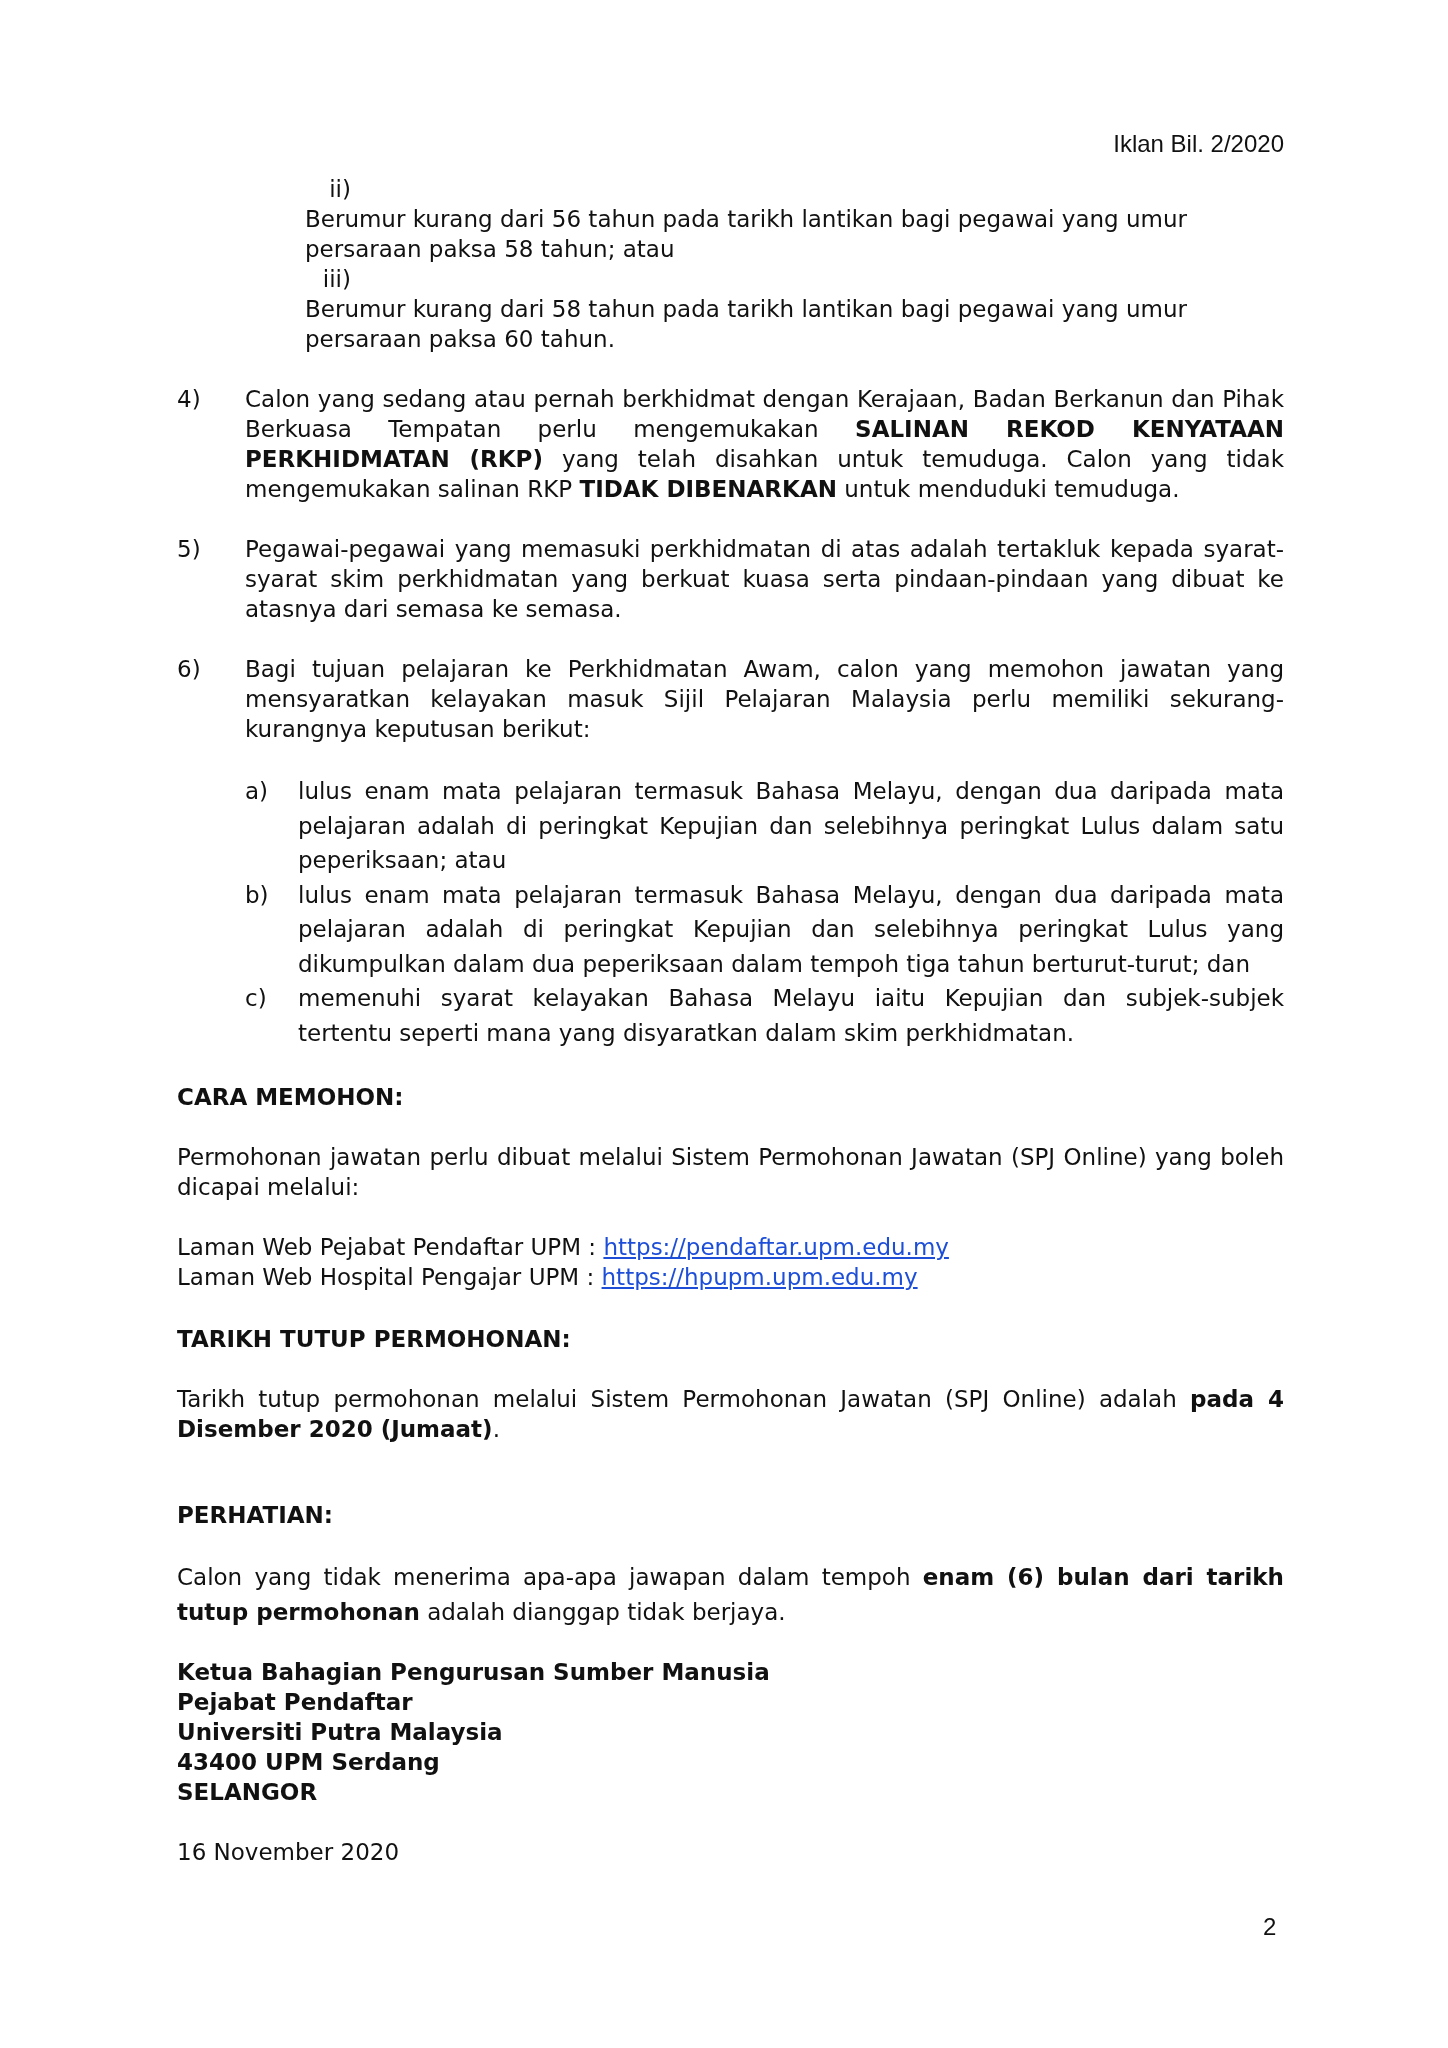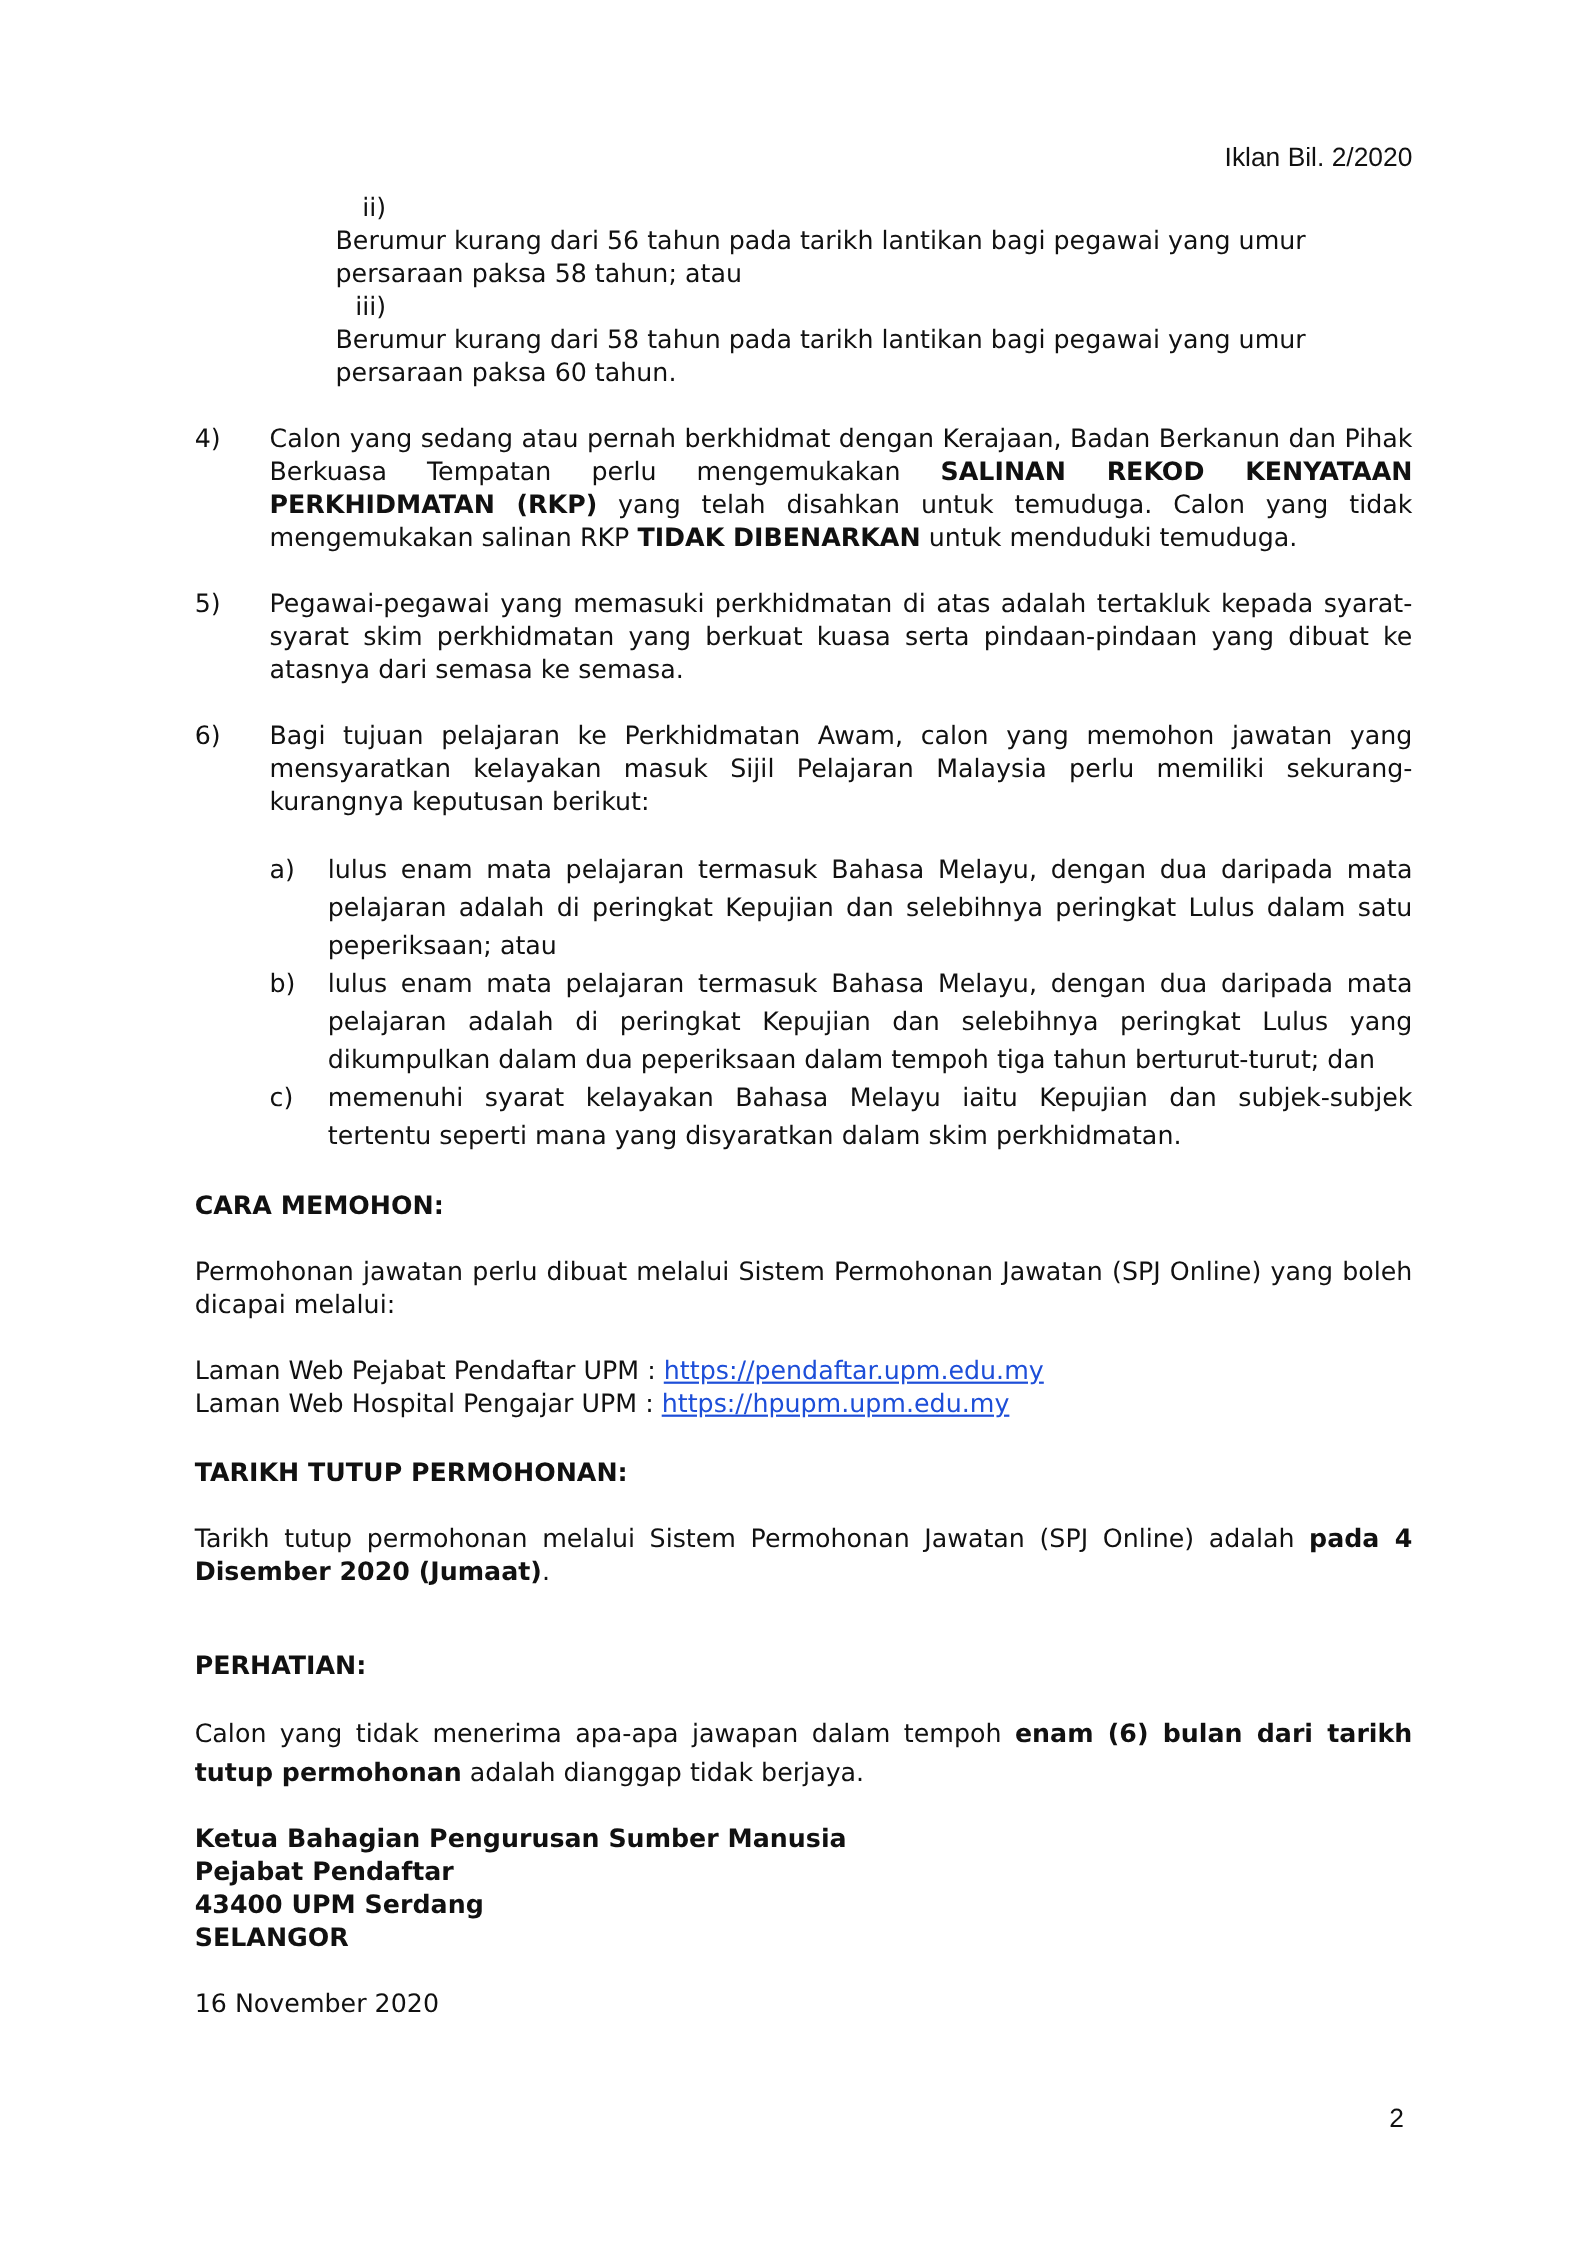--- a/index.html
+++ b/index.html
@@ -99,19 +99,20 @@
 
   <div class="heading">TARIKH TUTUP PERMOHONAN:</div>
   <div class="para justify"><span>Tarikh tutup permohonan melalui Sistem Permohonan Jawatan (SPJ Online) adalah </span><b>pada 4 Disember 2020 (Jumaat)</b><span>.</span></div>
 
   <div class="heading" style="margin-top:56px">PERHATIAN:</div>
   <div class="para justify" style="line-height:34.5px"><span>Calon yang tidak menerima apa-apa jawapan dalam tempoh </span><b>enam (6) bulan dari tarikh tutup permohonan</b><span> adalah dianggap tidak berjaya.</span></div>
 
   <div class="signature">
     <div>Ketua Bahagian Pengurusan Sumber Manusia</div>
     <div>Pejabat Pendaftar</div>
+    <div>Universiti Putra Malaysia</div>
     <div>43400 UPM Serdang</div>
     <div>SELANGOR</div>
   </div>
   <div class="date">16 November 2020</div>
 </div>
 
 <div class="page-number">2</div>
 
 </body></html>

